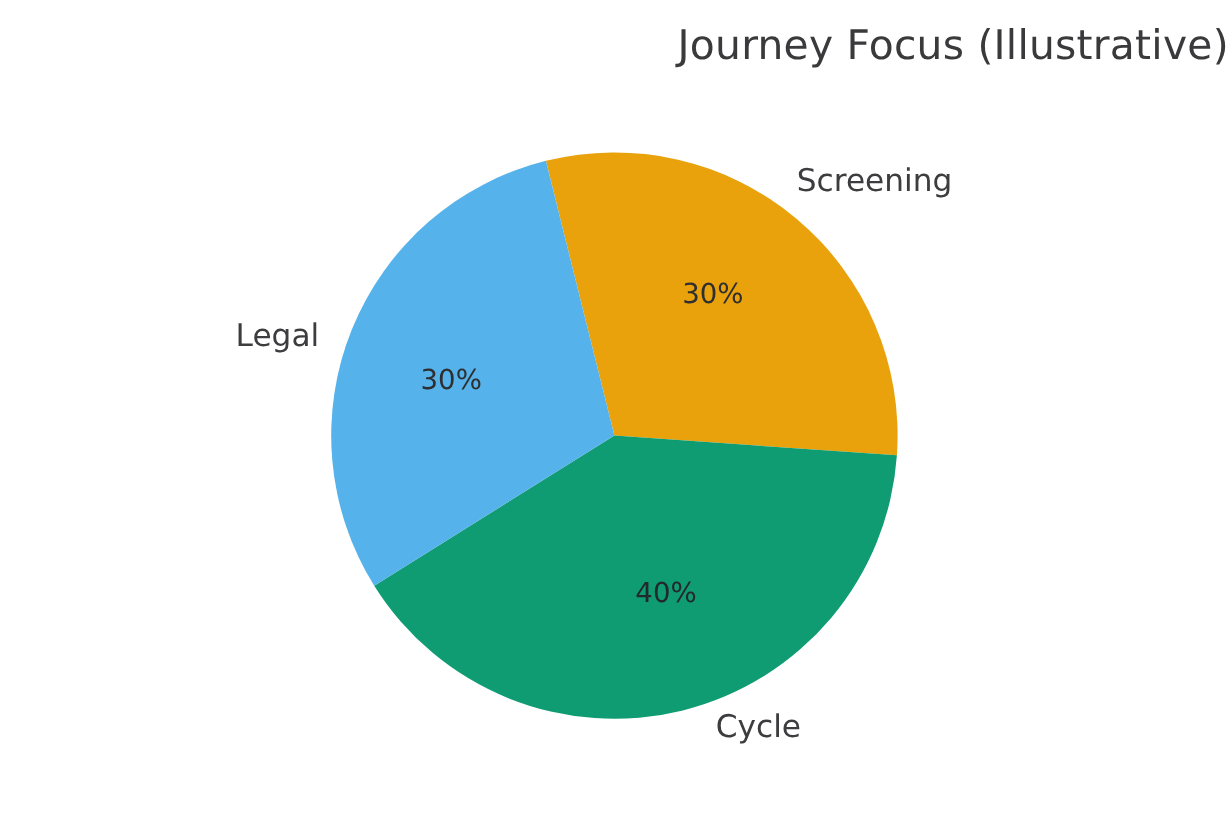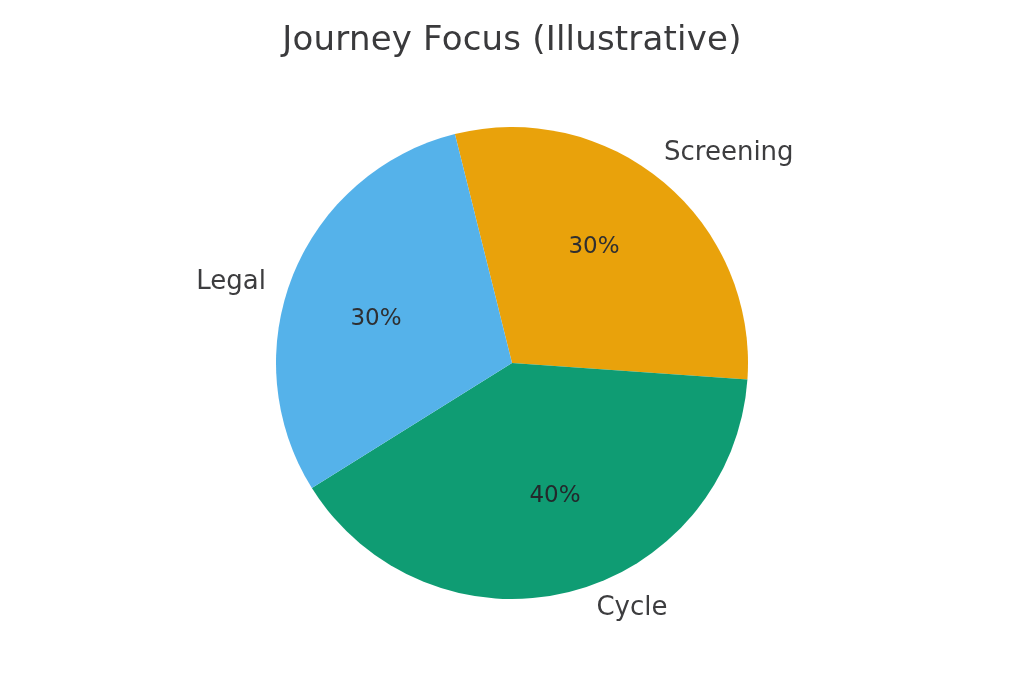--- a/index.html
+++ b/index.html
@@ -17,21 +17,21 @@
     position: relative;
     width: 1024px;
     height: 683px;
     background: #ffffff;
   }
   #chart-title {
     position: absolute;
     top: 18px;
     left: 0;
     width: 1024px;
-    text-align: center;
+    text-align: right;
     font-size: 34px;
     font-weight: 400;
     color: #3a3a3c;
     letter-spacing: 0.2px;
     white-space: nowrap;
   }
   #pie-svg {
     position: absolute;
     top: 0;
     left: 0;

